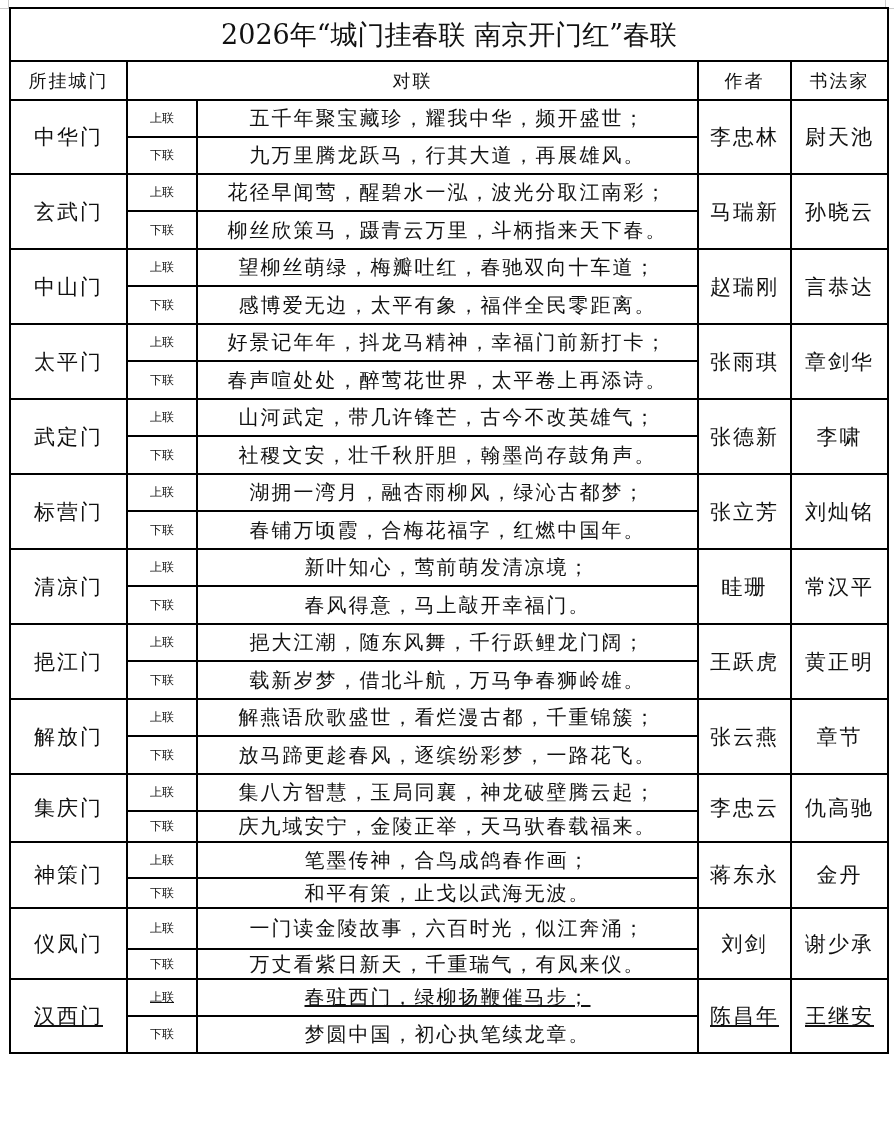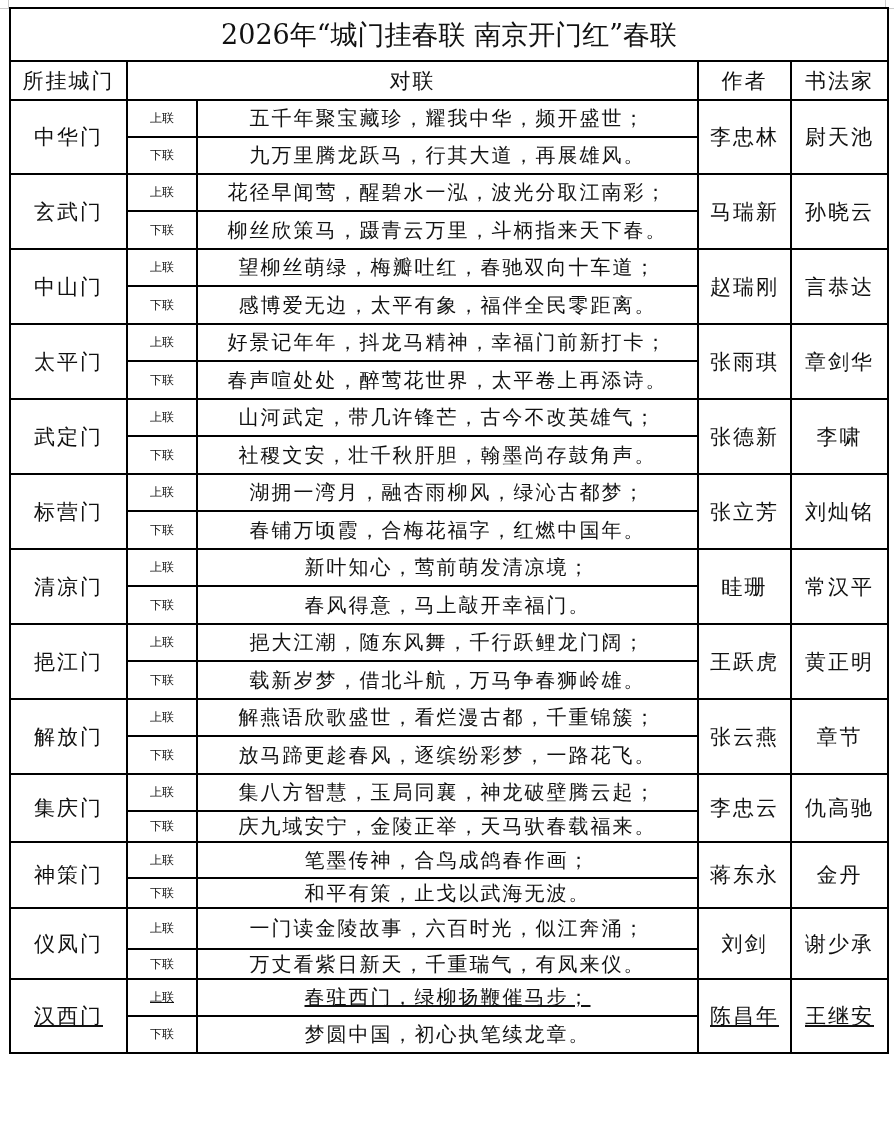--- a/index.html
+++ b/index.html
@@ -7,21 +7,21 @@
          font-family:"DejaVu Serif","Liberation Serif",serif; color:#111; }
   .pagemark-l { position:absolute; left:0; top:0; width:8px; height:8px;
                 border-right:1px solid #ccc; border-bottom:1px solid #ccc; }
   .pagemark-r { position:absolute; right:0; top:0; width:8px; height:8px;
                 border-left:1px solid #ccc; border-bottom:1px solid #ccc; }
   table { position:absolute; left:9px; top:7px; width:878px; border-collapse:collapse;
           table-layout:fixed; }
   td, th { border:2px solid #000; text-align:center; vertical-align:middle;
            padding:0; font-weight:normal; overflow:hidden; white-space:nowrap; }
   .title { height:51px; font-size:27px; letter-spacing:0px; }
-  .head th { height:37px; font-size:21px; letter-spacing:2px; }
+  .head th { height:37px; font-size:18px; letter-spacing:2px; }
   .gate { font-size:21px; letter-spacing:2px; }
   .side { font-size:12px; }
   .line { font-size:20px; letter-spacing:2px; }
   .person { font-size:21px; letter-spacing:2px; }
 </style>
 </head>
 <body>
 
 <div class="pagemark-l"></div>
 <div class="pagemark-r"></div>

